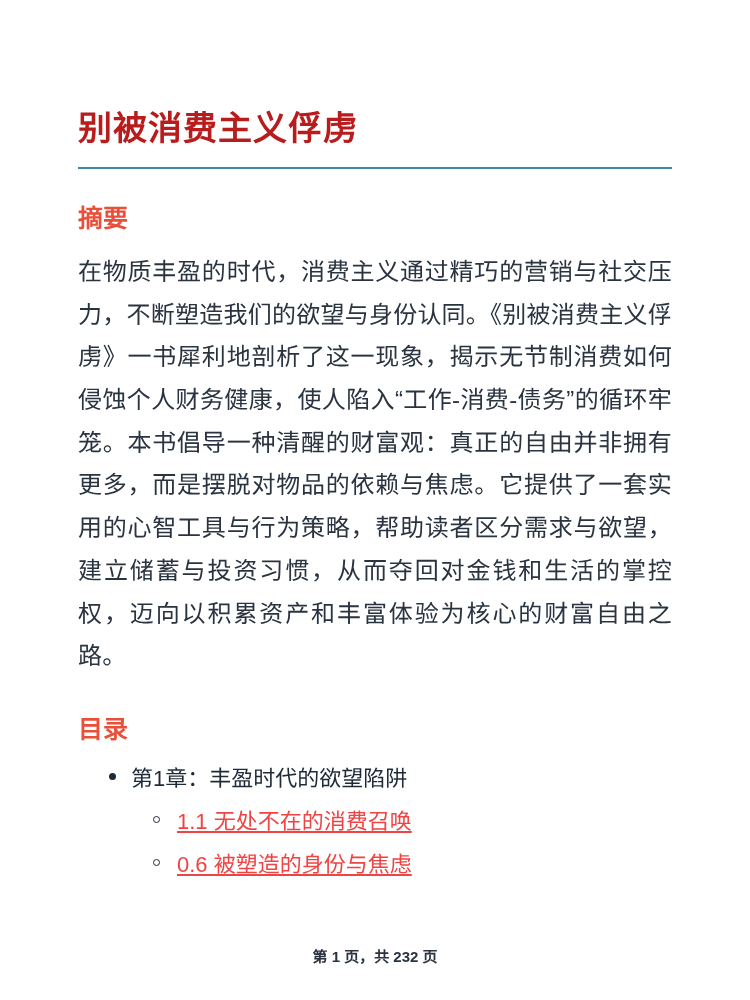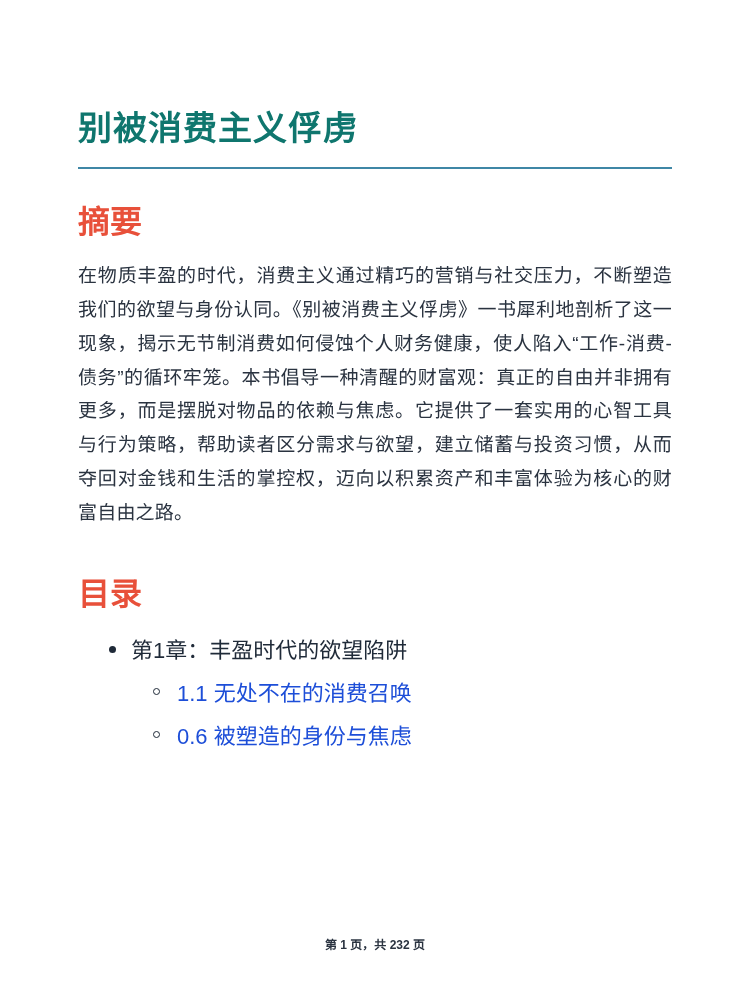--- a/index.html
+++ b/index.html
@@ -18,48 +18,47 @@
     position: relative;
     width: 750px;
     height: 1000px;
     box-sizing: border-box;
     padding: 108px 78px 0 78px;
   }
   .doc-title {
     font-size: 34px;
     font-weight: bold;
     letter-spacing: 1px;
-    color: #0f766e;
+    color: #b91c1c;
     margin: 0 0 18px 0;
     line-height: 1.2;
   }
   .title-rule {
     height: 2px;
     background: #3f87a6;
     width: 100%;
     margin: 0 0 34px 0;
   }
   .section-heading {
     color: #e8503a;
-    font-size: 32px;
+    font-size: 25px;
     font-weight: bold;
     margin: 0 0 18px 0;
     line-height: 1.2;
   }
   .abstract-text {
-    font-size: 19px;
+    font-size: 24px;
     line-height: 1.78;
     color: #2a3340;
     text-align: justify;
     margin: 0;
     letter-spacing: 0.2px;
   }
   .toc-heading {
-    margin-top: 48px;
-    font-family: Liberation Mono, monospace;
+    margin-top: 36px;
   }
   ul.toc-list {
     list-style: none;
     margin: 9px;
     padding: 0;
   }
   ul.toc-list > li.chapter {
     position: relative;
     padding-left: 44px;
     font-size: 22px;
@@ -79,40 +78,41 @@
   ul.sub-list {
     list-style: none;
     margin: 8px 0 0 0;
     padding: 0;
   }
   ul.sub-list > li.section {
     position: relative;
     padding-left: 46px;
     font-size: 22px;
     line-height: 1.6;
-    color: #1d4ed8;
+    color: #ef4444;
     margin-bottom: 8px;
+    text-decoration: underline;
   }
   ul.sub-list > li.section > .bullet-hollow {
     position: absolute;
     left: 22px;
     top: 0.52em;
     width: 7px;
     height: 7px;
     border: 1.5px solid #1f2a38;
     border-radius: 50%;
     box-sizing: border-box;
   }
   .footer {
     position: absolute;
     left: 0;
     right: 0;
-    bottom: 48px;
+    bottom: 34px;
     text-align: center;
-    font-size: 12px;
+    font-size: 15px;
     font-weight: bold;
     color: #2a3340;
   }
 </style>
 </head>
 <body>
 
 <div class="page">
 
   <h1 class="doc-title">别被消费主义俘虏</h1>

